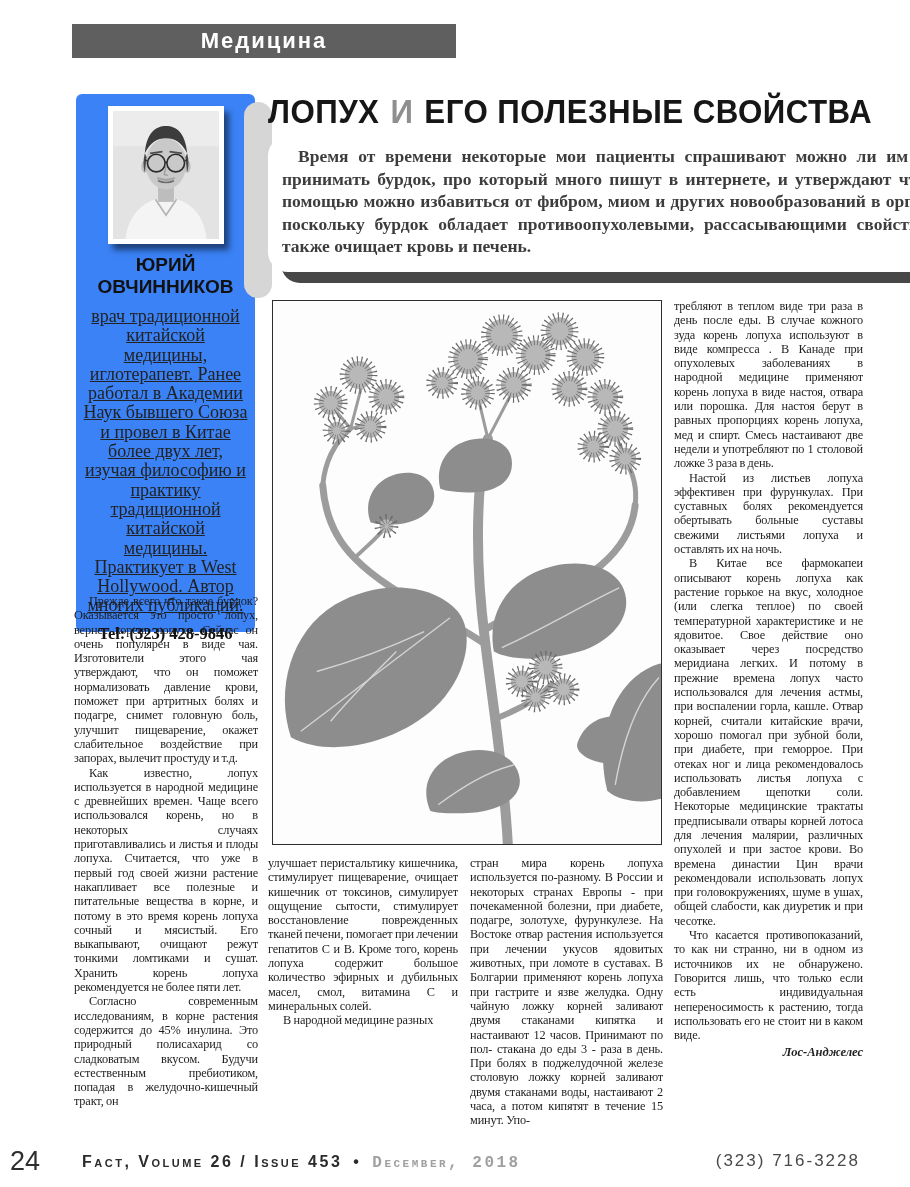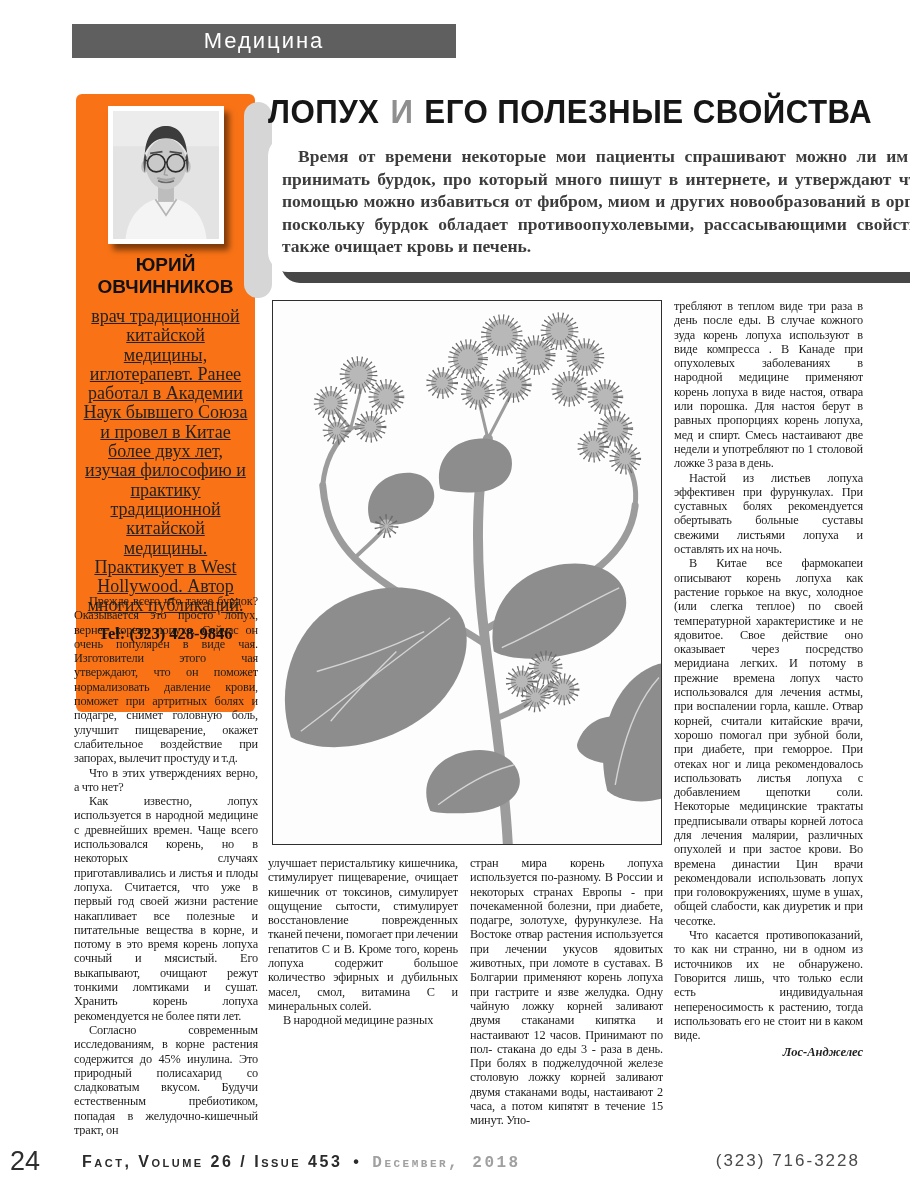--- a/index.html
+++ b/index.html
@@ -8,28 +8,28 @@
     position:relative; width:910px; height:1187px; margin:0 auto;
     background:#ffffff; overflow:hidden; color:#1f1f1f;
   }
 
   
   .section-bar {
     position:absolute; left:72px; top:24px; width:384px; height:34px;
     background:#5f5f5f; display:flex; align-items:center; justify-content:center;
   }
   .section-bar span {
-    font-family:"Liberation Sans", sans-serif; font-weight:normal;
+    font-family:"Liberation Sans", sans-serif; font-weight:bold;
     font-size:22px; letter-spacing:2px; color:#ffffff;
   }
 
   
   .author-card {
-    position:absolute; left:76px; top:94px; width:179px; height:618px;
-    background:#f97316; border-radius:6px; text-align:center; padding-top:12px;
+    position:absolute; left:76px; top:94px; width:179px; height:538px;
+    background:#3b82f6; border-radius:6px; text-align:center; padding-top:12px;
   }
   .author-photo {
     width:116px; height:138px; margin:0 auto; background:#ffffff;
     padding:5px; box-shadow:5px 6px 6px rgba(0,0,0,0.5);
   }
   .author-photo svg { display:block; width:106px; height:128px; }
   .author-name {
     margin-top:10px; font-family:"Liberation Sans", sans-serif;
     font-weight:bold; font-size:19px; line-height:22px; color:#111;
   }
@@ -209,21 +209,20 @@
         <circle cx="274" cy="368" r="12"></circle>
         <circle cx="292" cy="390" r="11"></circle>
         <circle cx="264" cy="398" r="10"></circle>
         <circle cx="114" cy="226" r="7"></circle>
       </g>
     </svg>
   </div>
 
   <div class="col1 bodytext">
     <p>Прежде всего что такое бурдок? Оказывается это просто лопух, вернее корень лопуха. Сейчас он очень популярен в виде чая. Изготовители этого чая утверждают, что он поможет нормализовать давление крови, поможет при артритных болях и подагре, снимет головную боль, улучшит пищеварение, окажет слабительное воздействие при запорах, вылечит простуду и т.д.</p>
-    <p>Что в этих утверждениях верно, а что нет?</p>
     <p>Как известно, лопух используется в народной медицине с древнейших времен. Чаще всего использовался корень, но в некоторых случаях приготавливались и листья и плоды лопуха. Считается, что уже в первый год своей жизни растение накапливает все полезные и питательные вещества в корне, и потому в это время корень лопуха сочный и мясистый. Его выкапывают, очищают режут тонкими ломтиками и сушат. Хранить корень лопуха рекомендуется не более пяти лет.</p>
     <p>Согласно современным исследованиям, в корне растения содержится до 45% инулина. Это природный полисахарид со сладковатым вкусом. Будучи естественным пребиотиком, попадая в желудочно-кишечный тракт, он</p>
   </div>
 
   <div class="col2 bodytext">
     <p class="cont">улучшает перистальтику кишечника, стимулирует пищеварение, очищает кишечник от токсинов, симулирует ощущение сытости, стимулирует восстановление поврежденных тканей печени, помогает при лечении гепатитов С и В. Кроме того, корень лопуха содержит большое количество эфирных и дубильных масел, смол, витамина С и минеральных солей.</p>
     <p>В народной медицине разных</p>
   </div>
 
   <div class="col3 bodytext">

